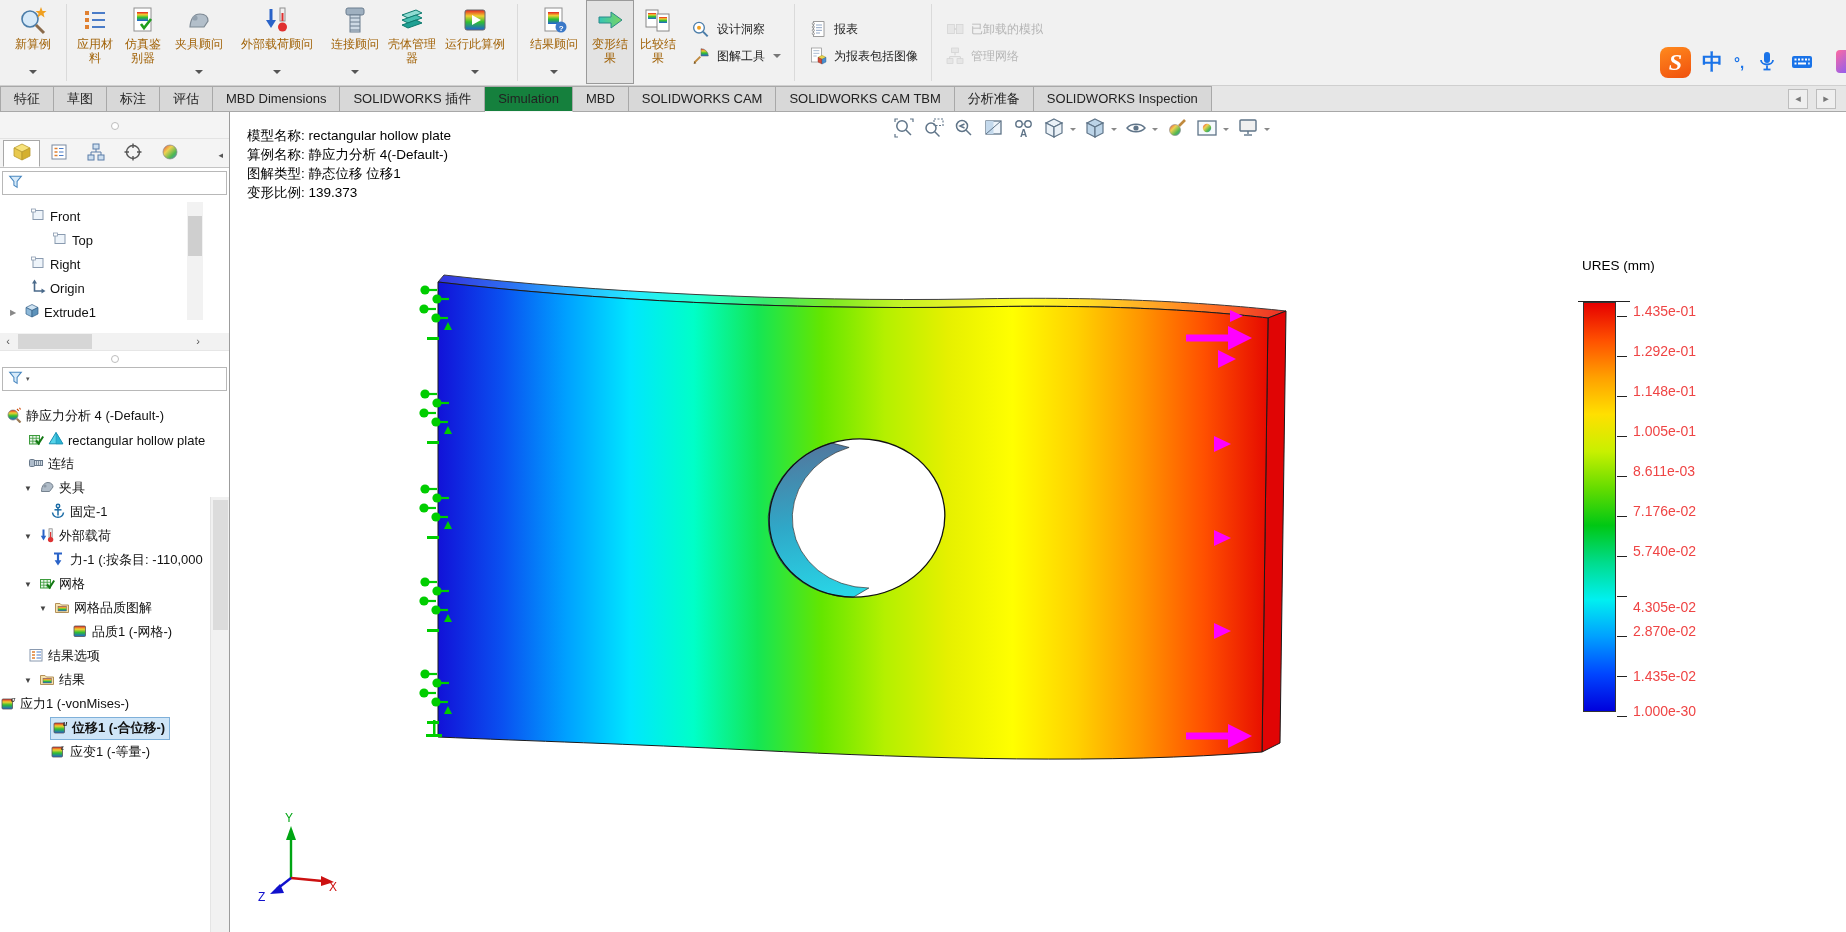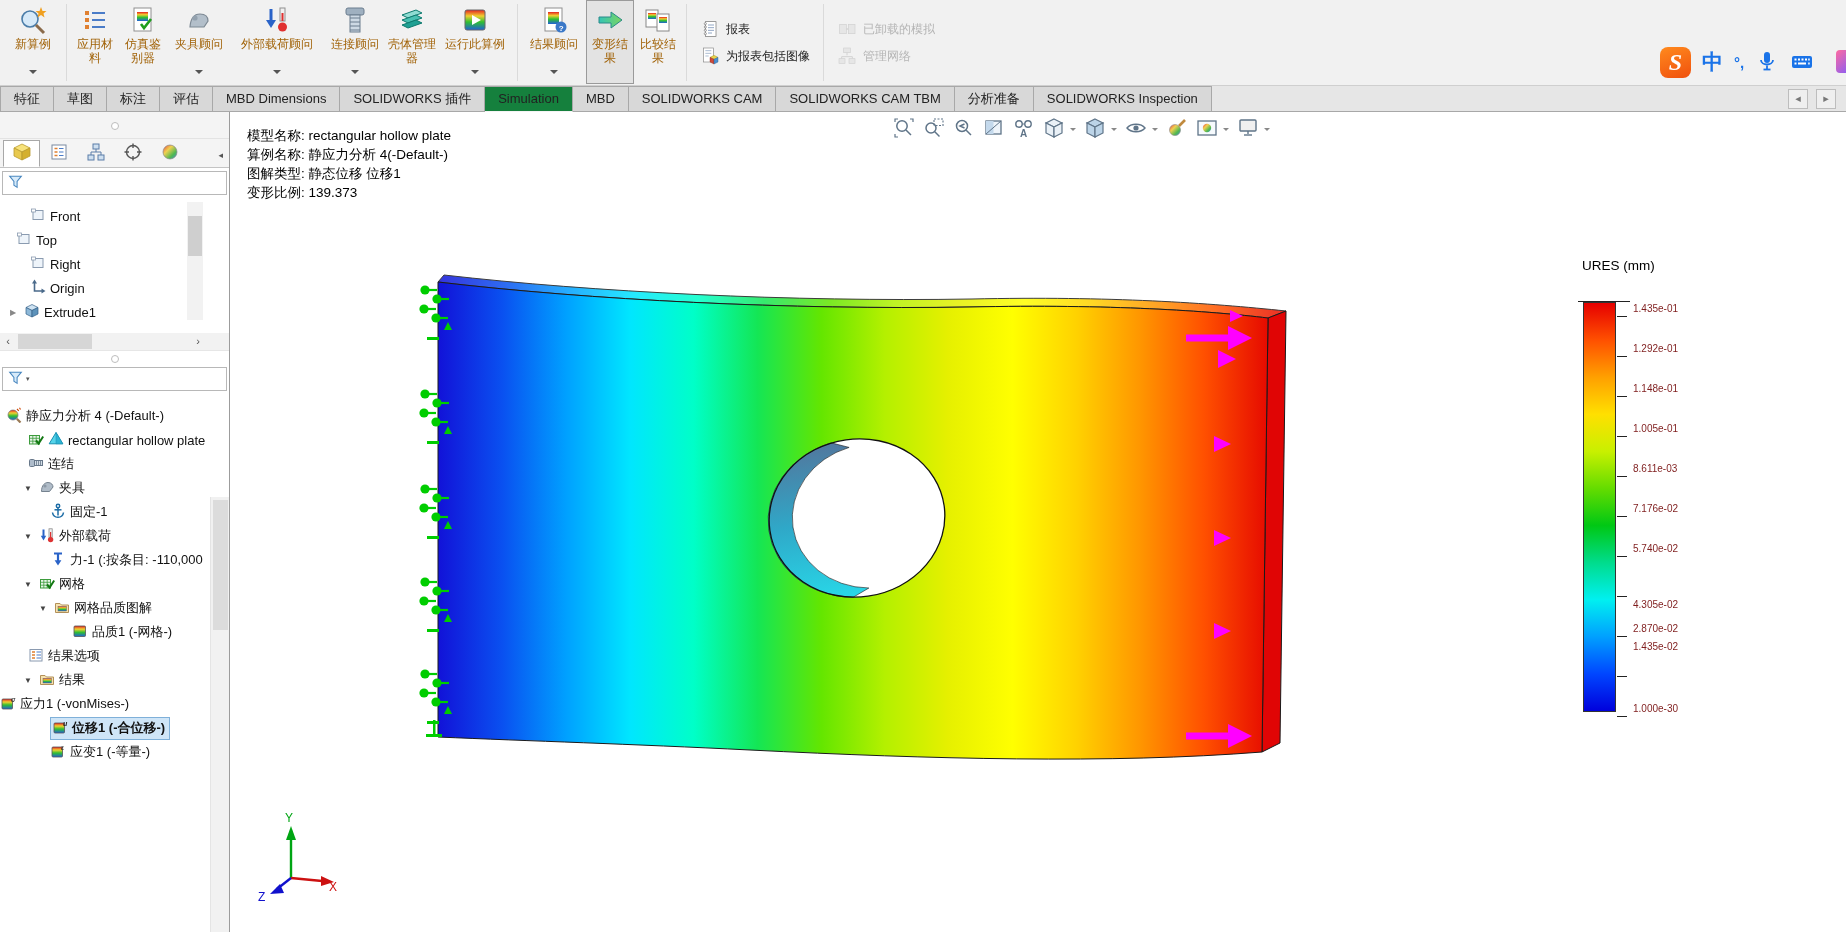--- a/index.html
+++ b/index.html
@@ -78,21 +78,21 @@
   #headsup{position:absolute;left:660px;top:4px;display:flex;align-items:center;gap:3px;z-index:4;}
   .hu-btn{width:27px;height:27px;display:flex;align-items:center;justify-content:center;}
   .hu-btn svg{width:24px;height:24px;}
   .hu-dd{width:0;height:0;border:3.5px solid transparent;border-top:3.5px solid #888;margin:3px 2px 0 0;}
   #model{position:absolute;left:0;top:0;z-index:1;}
   
   #legend{position:absolute;left:1345px;top:146px;width:200px;height:520px;z-index:2;}
   .lg-title{font-size:13.5px;color:#000;margin-left:7px;}
   .lg-topline{position:absolute;left:3px;top:43px;width:52px;height:1px;background:#222;}
   .lg-bar{position:absolute;left:8px;top:44px;width:33px;height:410px;border:1px solid #333;box-sizing:border-box;}
-  .lg-val{position:absolute;left:58px;height:16px;font-size:10px;color:#7f1d1d;white-space:nowrap;}
+  .lg-val{position:absolute;left:58px;height:16px;font-size:14px;color:#ef4444;white-space:nowrap;}
   .lg-tick{position:absolute;left:42px;width:10px;height:1px;background:#222;}
   
   #imebar{position:absolute;left:1660px;top:44px;height:36px;display:flex;align-items:center;gap:11px;z-index:9;}
   .ime-logo{width:31px;height:31px;border-radius:8px;background:linear-gradient(160deg,#ff8a1e,#f0500d);
     color:#fff;font-family:"Liberation Serif",serif;font-style:italic;font-weight:bold;font-size:24px;
     display:flex;align-items:center;justify-content:center;}
   .ime-mode{color:#1a73e8;font-size:21px;font-weight:bold;}
   .ime-ic{width:24px;height:24px;}
   .ime-skin{position:absolute;left:176px;top:6px;width:18px;height:23px;border-radius:4px;
     background:linear-gradient(135deg,#ff6aa0,#7a5cff);}
@@ -221,20 +221,39 @@
       </div>
       <div class="rb-big" style="width: 48px;">
         <span class="ic"><svg viewBox="0 0 30 30" width="100%" height="100%">
             <rect x="3" y="5" width="12" height="17" fill="#fff" stroke="#888"></rect>
             <rect x="5" y="8" width="8" height="6" fill="url(#grbV)"></rect>
             <rect x="14" y="9" width="12" height="17" fill="#fff" stroke="#888"></rect>
             <rect x="16" y="12" width="8" height="6" fill="url(#grbV)"></rect>
           </svg></span>
         <span class="lb">比较结果</span>
       </div>
+      <div class="rb-stack">
+        <div class="rb-small">
+          <span class="ic"><svg viewBox="0 0 30 30" width="100%" height="100%">
+              <circle cx="12" cy="13" r="8" fill="#fff" stroke="#4a7ca8" stroke-width="2"></circle>
+              <circle cx="12" cy="13" r="3" fill="#f0a020"></circle>
+              <line x1="18" y1="19" x2="25" y2="26" stroke="#4a7ca8" stroke-width="3"></line>
+            </svg></span>
+          <span>设计洞察</span>
+        </div>
+        <div class="rb-small">
+          <span class="ic"><svg viewBox="0 0 30 30" width="100%" height="100%">
+              <path d="M15,15 L15,4 A11,11 0 0 1 26,15 Z" fill="url(#grbV)" stroke="#666" stroke-width="0.8"></path>
+              <line x1="5" y1="25" x2="14" y2="16" stroke="#c08a3e" stroke-width="3"></line>
+              <polygon points="4,27 8,26 5,23" fill="#7a5a28"></polygon>
+            </svg></span>
+          <span>图解工具</span>
+          <span class="dd-side"></span>
+        </div>
+      </div>
       <div class="rb-sep"></div>
       <div class="rb-stack">
         <div class="rb-small">
           <span class="ic"><svg viewBox="0 0 30 30" width="100%" height="100%">
               <rect x="8" y="4" width="16" height="22" fill="#fff" stroke="#707070"></rect>
               <g stroke="#707070" fill="#fff">
                 <circle cx="8" cy="7" r="1.6"></circle>
                 <circle cx="8" cy="12" r="1.6"></circle>
                 <circle cx="8" cy="17" r="1.6"></circle>
                 <circle cx="8" cy="22" r="1.6"></circle>
@@ -346,21 +365,21 @@
       <div class="vs1">
           <div class="thumb"></div>
         </div>
     <div class="trow" style="padding-left: 30px;">
           <span><svg viewBox="0 0 16 16" width="100%" height="100%">
               <rect x="3" y="3.5" width="10" height="9" fill="#eef4fa" stroke="#8a9bb0"></rect>
               <rect x="1.5" y="2" width="4" height="3" fill="#fff" stroke="#8a9bb0" stroke-width="0.8"></rect>
             </svg></span>
           <span>Front</span>
         </div>
-        <div class="trow" style="padding-left: 16px;">
+        <div class="trow" style="padding-left: 16px; margin-left: 36px;">
           <span><svg viewBox="0 0 16 16" width="100%" height="100%">
               <rect x="3" y="3.5" width="10" height="9" fill="#eef4fa" stroke="#8a9bb0"></rect>
               <rect x="1.5" y="2" width="4" height="3" fill="#fff" stroke="#8a9bb0" stroke-width="0.8"></rect>
             </svg></span>
           <span>Top</span>
         </div>
         <div class="trow" style="padding-left: 30px;">
           <span><svg viewBox="0 0 16 16" width="100%" height="100%">
               <rect x="3" y="3.5" width="10" height="9" fill="#eef4fa" stroke="#8a9bb0"></rect>
               <rect x="1.5" y="2" width="4" height="3" fill="#fff" stroke="#8a9bb0" stroke-width="0.8"></rect>
@@ -760,21 +779,21 @@
           <div class="lg-val" style="top: 205px;">8.611e-03</div>
           <div class="lg-tick" style="top: 258px;"></div>
           <div class="lg-val" style="top: 245px;">7.176e-02</div>
           <div class="lg-tick" style="top: 298px;"></div>
           <div class="lg-val" style="top: 285px;">5.740e-02</div>
           <div class="lg-tick" style="top: 338px;"></div>
           <div class="lg-val" style="top: 341px;">4.305e-02</div>
           <div class="lg-tick" style="top: 378px;"></div>
           <div class="lg-val" style="top: 365px;">2.870e-02</div>
           <div class="lg-tick" style="top: 418px;"></div>
-          <div class="lg-val" style="top: 383px;">1.435e-02</div>
+          <div class="lg-val" style="top: 410px;">1.435e-02</div>
           <div class="lg-tick" style="top: 458px;"></div>
           <div class="lg-val" style="top: 445px;">1.000e-30</div>
         </div>
     </div>
   </div>
 
   <div id="imebar">
     <div class="ime-logo">S</div>
     <div class="ime-mode">中</div>
     <div class="ime-mode" style="font-size:15px">°,</div>

